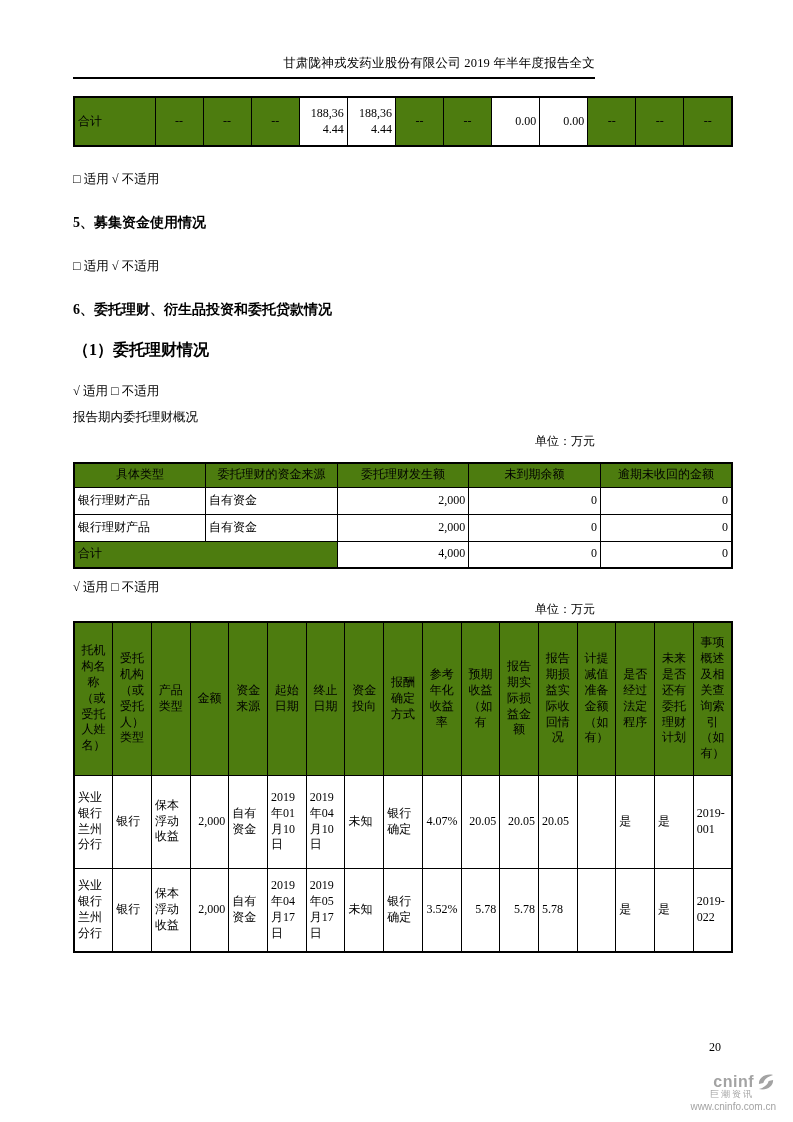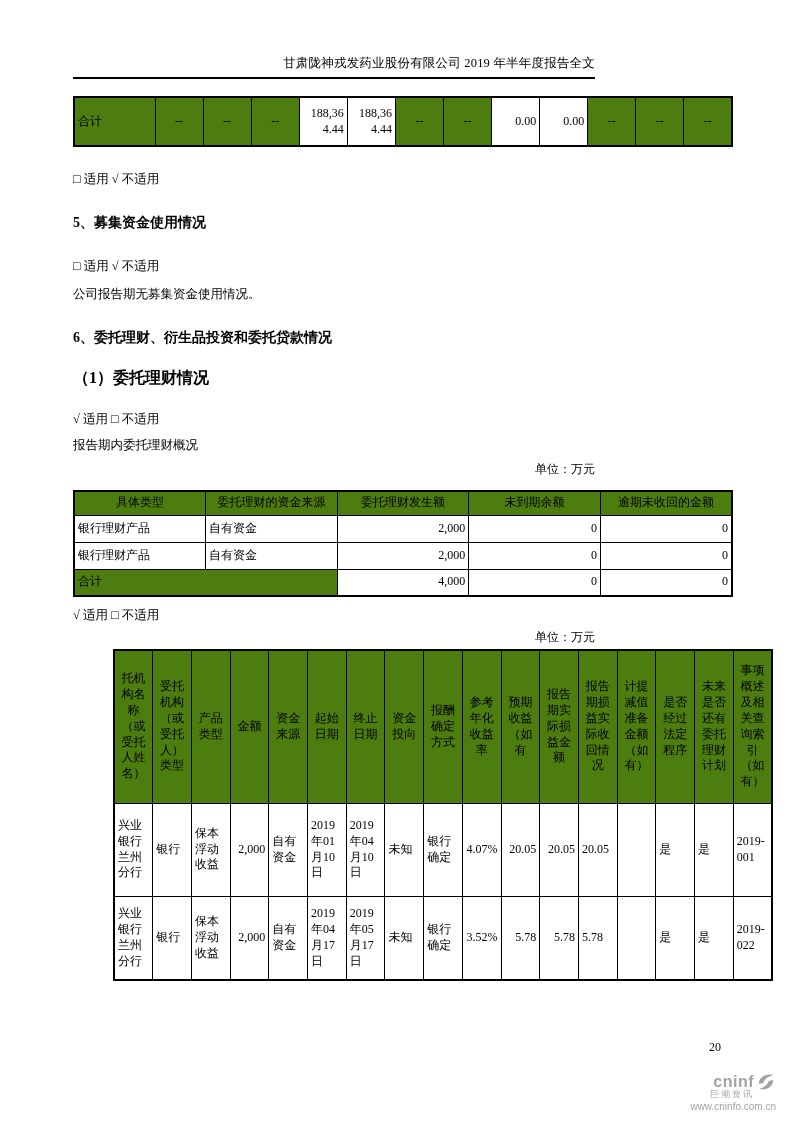--- a/index.html
+++ b/index.html
@@ -41,21 +41,21 @@
   .num { text-align:right; }
 
   .t-top { margin-top:17px; }
   .t-top td { height:49px; }
   .t-top colgroup col:first-child { width:81px; }
 
   .t1 { margin-top:12px; }
   .t1 .hdr th { height:24px; text-align:center; }
   .t1 td { height:27px; }
 
-  .t2 { margin-top:3px;margin-left:40px; }
+  .t2 { margin-top:3px; }
   .t2 .hdr th { height:153px; text-align:center; }
   .t2 .r1 td { height:93px; }
   .t2 .r2 td { height:84px; }
 
   
   .h-num  { font-size:14px; font-weight:bold; margin-top:24px; }
   .h-sub  { font-size:16px; font-weight:bold; margin-top:21px; }
   .chk    { font-size:12.5px; margin-top:24px; }
   .chk.tight { margin-top:10px; }
   .body-p { font-size:12.5px; margin-top:11px; }
@@ -123,21 +123,20 @@
         <td class="g ctr">--</td>
         <td class="g ctr">--</td>
       </tr>
     </tbody>
       </table>
 
     <div class="chk">□ 适用 √ 不适用</div>
 
     <div class="h-num mt26">5、募集资金使用情况</div>
     <div class="chk mt26">□ 适用 √ 不适用</div>
-    <div class="body-p">公司报告期无募集资金使用情况。</div>
 
     <div class="h-num mt26">6、委托理财、衍生品投资和委托贷款情况</div>
     <div class="h-sub">（1）委托理财情况</div>
     <div class="chk" style="margin-top:22px">√ 适用 □ 不适用</div>
     <div class="body-p" style="margin-top:9px">报告期内委托理财概况</div>
     <div class="unit">单位：万元</div>
 
     <table class="t1">
       <tbody>
           <tr class="hdr">

